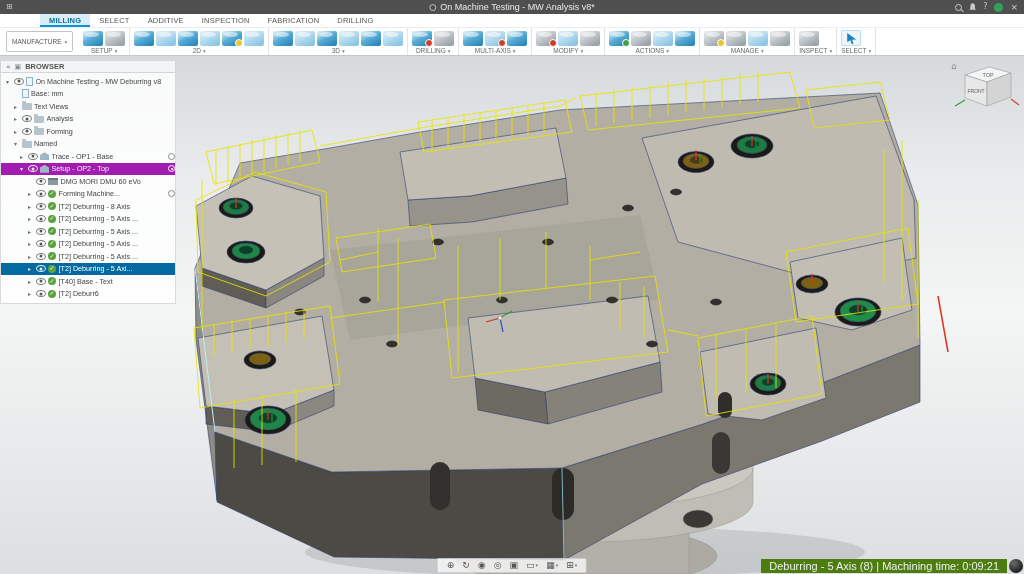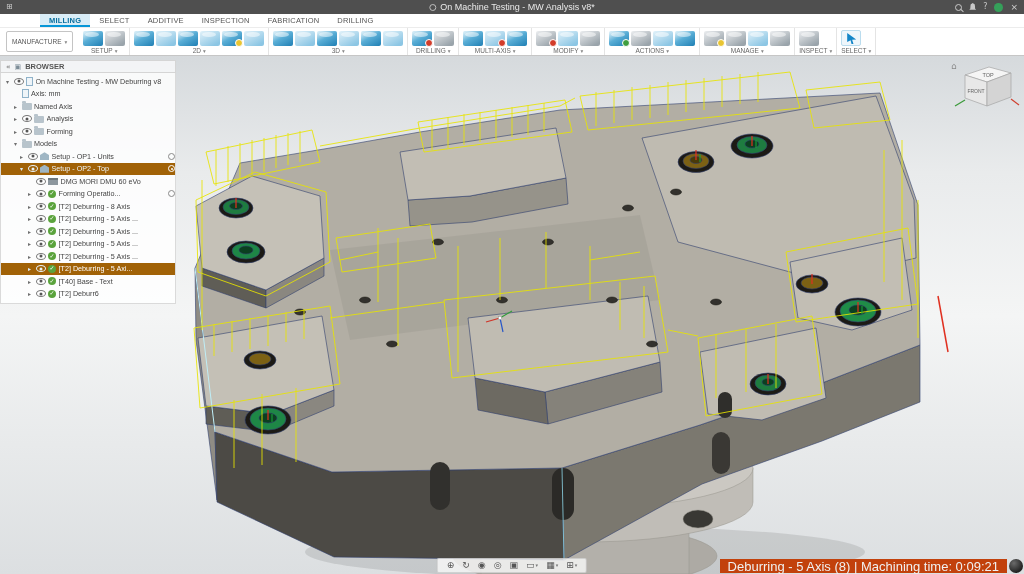--- a/index.html
+++ b/index.html
@@ -43,22 +43,22 @@
 .ic-cursor::before{content:"";position:absolute;left:5px;top:2px;width:9px;height:11px;background:#1486c8;clip-path:polygon(0 0,100% 60%,55% 62%,70% 100%,48% 100%,38% 66%,0 82%)}
 
 
 .browser{position:absolute;left:0;top:60px;width:176px;z-index:30}
 .bheader{height:13px;background:rgba(244,246,247,.95);display:flex;align-items:center;font-size:7.5px;font-weight:bold;color:#555;gap:4px;padding:0 5px;border:1px solid #d5d5d5}
 .i-collapse{font-size:7px;color:#888}
 .i-cube{font-size:7px;color:#7d8d98}
 .btree{background:rgba(255,255,255,.84);border:1px solid #dadada;border-top:none;padding:2px 0 3px}
 .trow{display:flex;align-items:center;height:12.5px;font-size:7.2px;color:#444;gap:2.5px;padding-right:0;white-space:nowrap}
 .lv0{padding-left:3px}.lv1{padding-left:11px}.lv2{padding-left:17px}.lv3{padding-left:25px}
-.trow.dark{background:#a16207;color:#eef6fa}
-.trow.blue{background:#a16207;color:#fff}
+.trow.dark{background:#a21caf;color:#eef6fa}
+.trow.blue{background:#0369a1;color:#fff}
 .tar{width:7px;font-size:6px;color:#707070;flex:none;text-align:center;font-family:"DejaVu Sans",sans-serif}
 .dark .tar,.blue .tar{color:#dceaf2}
 .ar-e::before{content:"▾"}
 .ar-c::before{content:"▸"}
 .ar-n::before{content:""}
 .eye{width:10px;height:7px;border:1px solid #7a7a7a;border-radius:50%;position:relative;flex:none;background:#fff}
 .eye::before{content:"";position:absolute;left:50%;top:50%;transform:translate(-50%,-50%);width:3px;height:3px;background:#555;border-radius:50%}
 .dark .eye,.blue .eye{border-color:#e7f2f8;background:transparent}
 .dark .eye::before,.blue .eye::before{background:#e7f2f8}
 .sic{flex:none}
@@ -75,21 +75,21 @@
 .radio.on::before{content:"";position:absolute;inset:1.5px;background:#fff;border-radius:50%}
 
 
 .vp{position:absolute;inset:0;z-index:1}
 .viewcube{position:absolute;right:3px;top:57px;z-index:22}
 .navbar{position:absolute;left:50%;transform:translateX(-50%);bottom:1px;height:15px;background:rgba(250,250,250,.78);border:1px solid rgba(170,170,170,.45);border-radius:2px;display:flex;align-items:center;gap:8px;padding:0 9px;z-index:25}
 .nitem{font-size:9px;color:#555;display:flex;align-items:center;font-family:"DejaVu Sans",sans-serif;line-height:15px}
 .ncaret{font-size:5px;color:#777;margin-left:1px}
 .b1::before{content:"⊕"}.b2::before{content:"↻"}.b3::before{content:"◉"}.b4::before{content:"◎"}
 .b5::before{content:"▣"}.b6::before{content:"▭"}.b7::before{content:"▦"}.b8::before{content:"⊞"}
-.statusbadge{position:absolute;right:17px;bottom:1px;height:14px;background:#c2410c;color:#f0f0f0;font-size:13px;display:flex;align-items:center;padding:0 8px;z-index:25;white-space:nowrap}
+.statusbadge{position:absolute;right:17px;bottom:1px;height:14px;background:#4d7c0f;color:#f0f0f0;font-size:11px;display:flex;align-items:center;padding:0 8px;z-index:25;white-space:nowrap}
 .orb{position:absolute;right:1px;bottom:1px;width:14px;height:14px;border-radius:50%;background:radial-gradient(circle at 35% 30%,#6a6a6a,#222 70%);z-index:26}
 </style>
 </head>
 <body>
 
 <svg class="vp" width="1024" height="574" viewBox="0 0 1024 574">
   <defs>
     <linearGradient id="bg" x1="0" y1="0" x2="0" y2="1">
       <stop offset="0" stop-color="#ccd1d5"></stop>
         <stop offset="0.3" stop-color="#e9ebec"></stop>
@@ -395,54 +395,54 @@
     <div class="trow lv0">
       <span class="tar ar-e"></span>
       <span class="eye"></span>
       <span class="sic doc"></span>
       <span class="lbl">On Machine Testing - MW Deburring v8</span>
     </div>
 
     <div class="trow lv1">
       <span class="tar ar-n"></span>
       <span class="sic doc"></span>
-      <span class="lbl">Axis: mm</span>
+      <span class="lbl">Base: mm</span>
     </div>
 
     <div class="trow lv1">
       <span class="tar ar-c"></span>
       <span class="sic fold"></span>
-      <span class="lbl">Named Axis</span>
+      <span class="lbl">Text Views</span>
     </div>
 
     <div class="trow lv1">
       <span class="tar ar-c"></span>
       <span class="eye"></span>
       <span class="sic fold"></span>
       <span class="lbl">Analysis</span>
     </div>
 
     <div class="trow lv1">
       <span class="tar ar-c"></span>
       <span class="eye"></span>
       <span class="sic fold"></span>
       <span class="lbl">Forming</span>
     </div>
 
     <div class="trow lv1">
       <span class="tar ar-e"></span>
       <span class="sic fold"></span>
-      <span class="lbl">Models</span>
+      <span class="lbl">Named</span>
     </div>
 
     <div class="trow lv2">
       <span class="tar ar-c"></span>
       <span class="eye"></span>
       <span class="sic setupic"></span>
-      <span class="lbl">Setup - OP1 - Units</span>
+      <span class="lbl">Trace - OP1 - Base</span>
       <span class="radio"></span>
     </div>
 
     <div class="trow lv2 dark">
       <span class="tar ar-e"></span>
       <span class="eye"></span>
       <span class="sic setupic"></span>
       <span class="lbl">Setup - OP2 - Top</span>
       <span class="radio on"></span>
     </div>
@@ -451,21 +451,21 @@
       <span class="tar ar-n"></span>
       <span class="eye"></span>
       <span class="sic mach"></span>
       <span class="lbl">DMG MORI DMU 60 eVo</span>
     </div>
 
     <div class="trow lv3">
       <span class="tar ar-c"></span>
       <span class="eye"></span>
       <span class="sic chk"></span>
-      <span class="lbl">Forming Operatio...</span>
+      <span class="lbl">Forming Machine...</span>
       <span class="radio"></span>
     </div>
 
     <div class="trow lv3">
       <span class="tar ar-c"></span>
       <span class="eye"></span>
       <span class="sic chk"></span>
       <span class="lbl">[T2] Deburring - 8 Axis</span>
     </div>
 

